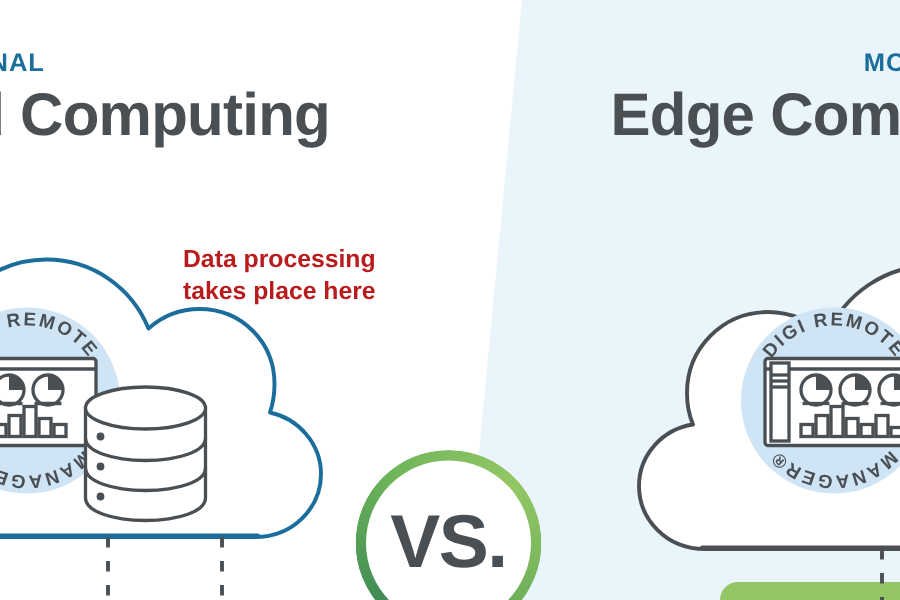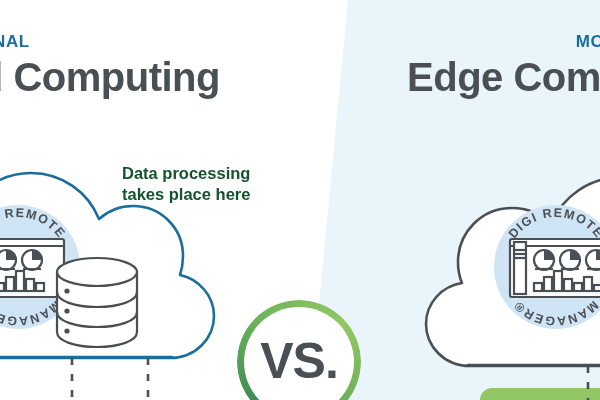--- a/index.html
+++ b/index.html
@@ -56,21 +56,21 @@
   #modern-eyebrow { right: -55px; top: 33px; text-align: right;}
   #modern-headline { right: -120px; top: 57px; }
 
   #callout {
     position: absolute;
     left: 122px;
     top: 163px;
     width: 170px;
     font-size: 16.5px;
     font-weight: bold;
-    color: #14532d;
+    color: #b91c1c;
     line-height: 1.28;
     white-space: pre-line;
   }
   
   #vs-badge {
     position: absolute;
     left: 237px;
     top: 300px;
     width: 124px;
     height: 124px;

